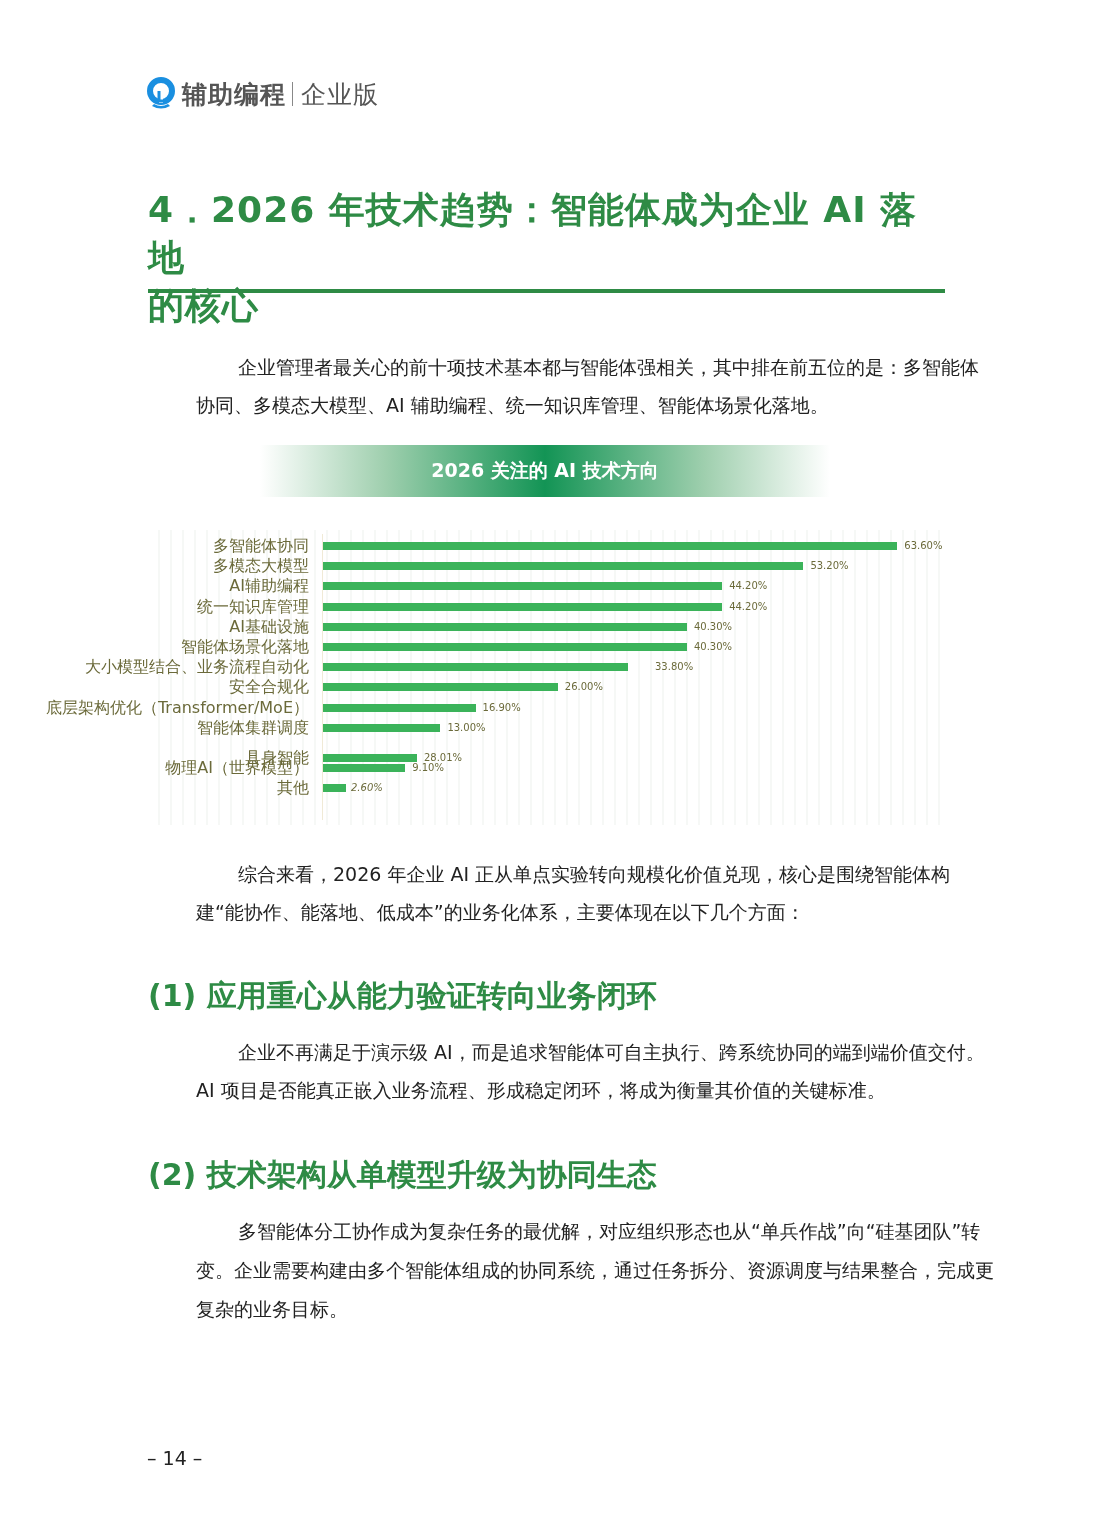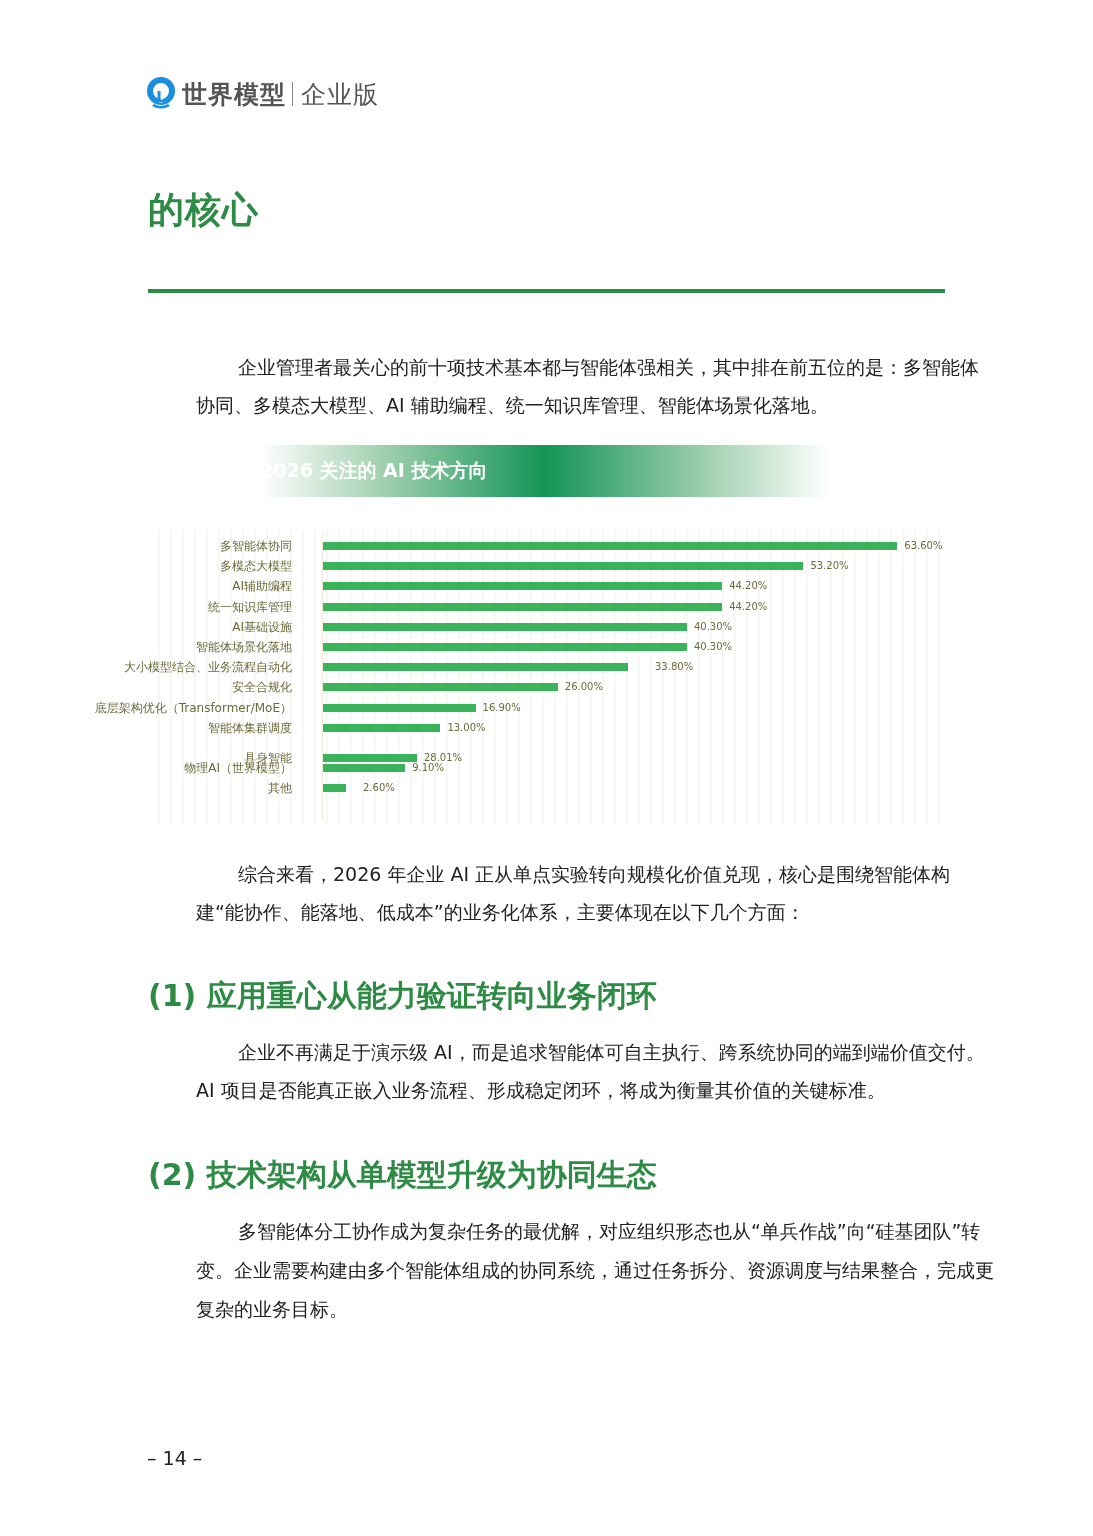--- a/index.html
+++ b/index.html
@@ -17,28 +17,28 @@
   .h1-rule { left:148px; top:289px; width:797px; height:4px; background:#2e8b45; }
 
   .para { left:148px; width:800px; font-size:19px; line-height:38px; color:#222; text-indent:42px;margin-left:48px; }
   .p1 { top:348px; }
   .p2 { top:855px; }
   .p3 { top:1033px; }
   .p4 { top:1212px; line-height:39px; }
 
   .chart-banner { left:260px; top:445px; width:570px; height:52px;
         background:linear-gradient(90deg, rgba(255,255,255,1) 0%, #9fcfae 22%, #139455 50%, #9fcfae 78%, rgba(255,255,255,1) 100%);
-        display:flex; align-items:center; }
+        display:flex; align-items:center; justify-content:center; }
   .chart-banner span { color:#fff; font-size:19px; font-weight:bold; }
 
   .chart { left:148px; top:530px; width:795px; height:295px;
            background:repeating-linear-gradient(90deg, #ffffff 0px, #ffffff 10px, #f6f8f6 10px, #f6f8f6 12px); }
   .axis { left:322px; top:534px; width:1px; height:286px; background:#f0ead6; }
   .row { position:absolute; left:0; height:20px; width:795px; }
-  .row-label { position:absolute; right:651px; top:0; font-size:12px; color:#6b6a3a; white-space:nowrap; line-height:20px; }
+  .row-label { position:absolute; right:634px; top:0; font-size:16px; color:#6b6a3a; white-space:nowrap; line-height:20px; }
   .row-bar { position:absolute; left:175px; top:6px; height:8px; background:#3bb35a; }
   .row-val { position:absolute; top:0; font-size:10px; color:#6b6a3a; line-height:20px; white-space:nowrap; }
 
   .h2 { left:148px; font-size:30px; font-weight:bold; color:#2e8b45; line-height:40px; }
   .h2a { top:976px; }
   .h2b { top:1155px; }
 
   .page-no { left:147px; top:1447px; font-size:19px; color:#222; }
 </style>
 </head>
@@ -46,26 +46,27 @@
 
 <div class="abs logo">
   <div class="logo-mark">
     <svg width="30" height="34" viewBox="0 0 30 34">
       <circle cx="15" cy="14" r="11" fill="none" stroke="#1a8fe0" stroke-width="6"></circle>
       <path d="M15 12 L15 26" stroke="#ffffff" stroke-width="4"></path>
       <path d="M13 14 L13 24 L17 24" stroke="#1a8fe0" stroke-width="3" fill="none"></path>
       <path d="M6 29 Q15 34 24 29 L22 27 Q15 31 8 27 Z" fill="#1a8fe0"></path>
     </svg>
   </div>
-  <span class="logo-text">世界模型</span>
+  <span class="logo-text">辅助编程</span>
   <span class="logo-sep"></span>
   <span class="logo-sub">企业版</span>
 </div>
 
 <div class="abs h1">
+  <div>4．2026 年技术趋势：智能体成为企业 AI 落地</div>
   <div>的核心</div>
 </div>
 <div class="abs h1-rule"></div>
 
 <div class="abs para p1">企业管理者最关心的前十项技术基本都与智能体强相关，其中排在前五位的是：多智能体协同、多模态大模型、AI 辅助编程、统一知识库管理、智能体场景化落地。</div>
 
 <div class="abs chart-banner">
   <span>2026 关注的 AI 技术方向</span>
 </div>
 
@@ -126,21 +127,21 @@
       <span class="row-val" style="left: 275.912px;">28.01%</span>
     </div>
     <div class="row" style="top: 228.2px;">
       <span class="row-label">物理AI（世界模型）</span>
       <div class="row-bar" style="width: 82.173px; background: rgb(59, 179, 90);"></div>
       <span class="row-val" style="left: 264.173px; text-align: center;">9.10%</span>
     </div>
     <div class="row" style="top: 248.4px;">
       <span class="row-label">其他</span>
       <div class="row-bar" style="width: 23.478px; background: rgb(59, 179, 90);"></div>
-      <span class="row-val" style="left: 215px;">2.60%</span>
+      <span class="row-val" style="left: 203px; font-style: italic;">2.60%</span>
     </div>
   </div>
 <div class="abs axis"></div>
 
 <div class="abs para p2">综合来看，2026 年企业 AI 正从单点实验转向规模化价值兑现，核心是围绕智能体构建“能协作、能落地、低成本”的业务化体系，主要体现在以下几个方面：</div>
 
 <div class="abs h2 h2a">(1) 应用重心从能力验证转向业务闭环</div>
 <div class="abs para p3">企业不再满足于演示级 AI，而是追求智能体可自主执行、跨系统协同的端到端价值交付。AI 项目是否能真正嵌入业务流程、形成稳定闭环，将成为衡量其价值的关键标准。</div>
 
 <div class="abs h2 h2b">(2) 技术架构从单模型升级为协同生态</div>

